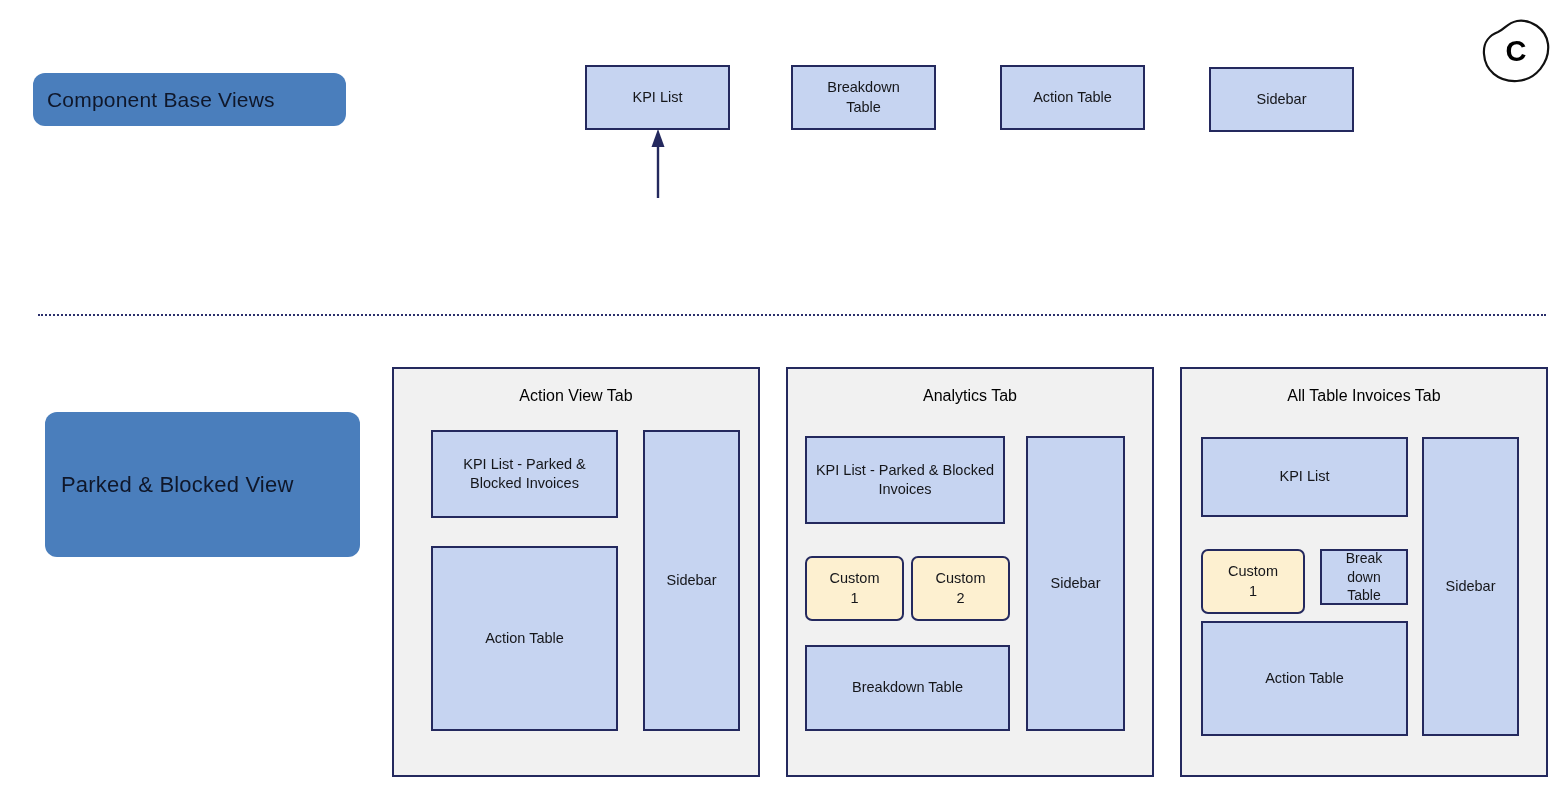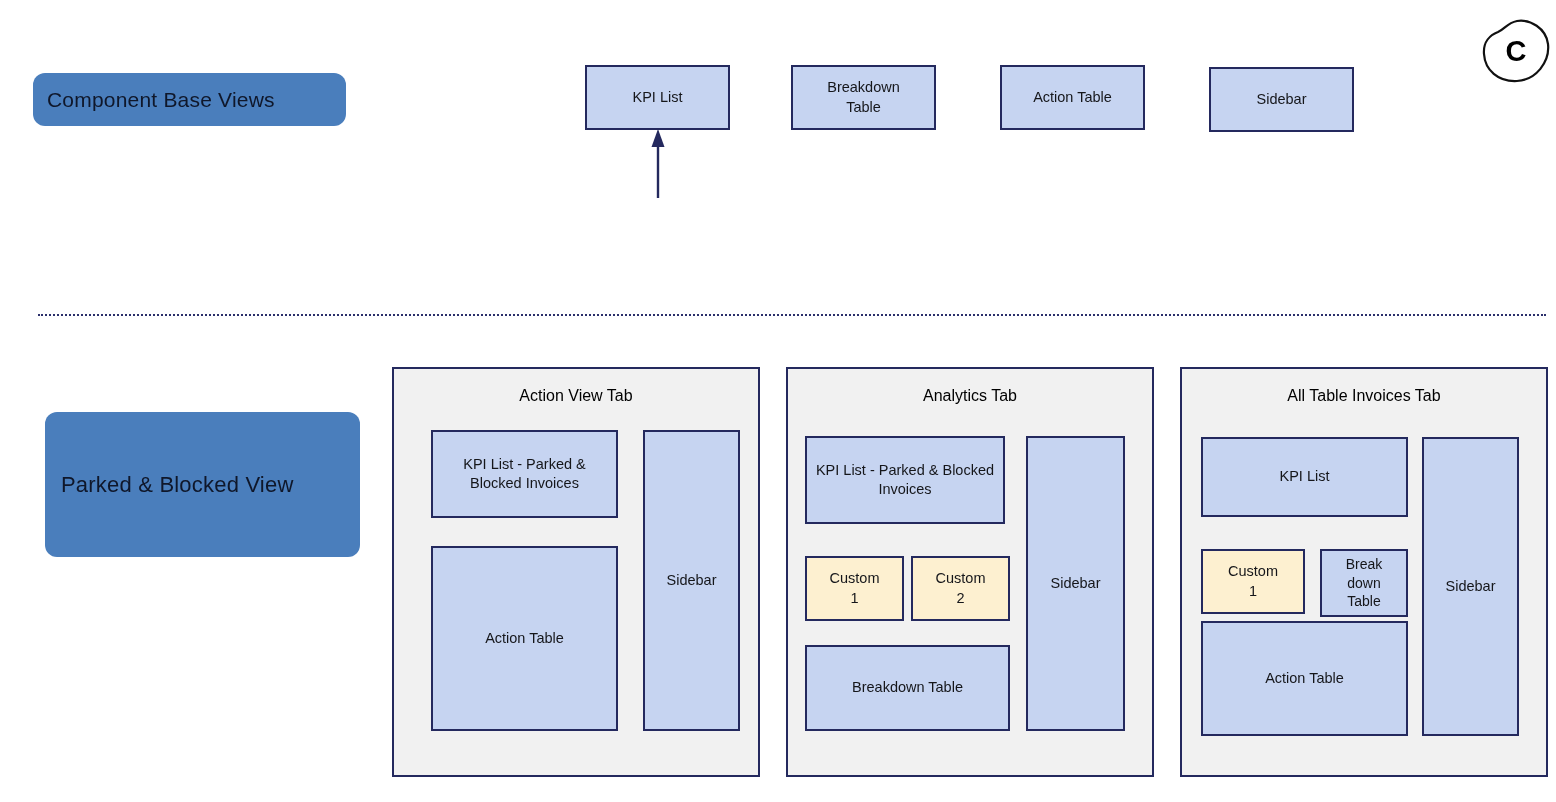--- a/index.html
+++ b/index.html
@@ -52,20 +52,21 @@
     justify-content: center;
     text-align: center;
     color: #15161a;
     font-size: 14.5px;
     line-height: 1.32;
     padding: 2px 4px;
   }
   .node.custom {
     background: #fdf0d0;
     border-color: #24295e;
+    border-radius: 7px;
   }
 
   
   .panel {
     position: absolute;
     box-sizing: border-box;
     background: #f1f1f1;
     border: 2px solid #24295e;
   }
   .panel-title {
@@ -178,21 +179,21 @@
 
   <div class="panel" style="left:1180px; top:367px; width:368px; height:410px;">
     <div class="panel-title">All Table Invoices Tab</div>
   </div>
 
   <div class="node" style="left:1201px; top:437px; width:207px; height:80px;">KPI List</div>
 
   <div class="node custom" style="left:1201px; top:549px; width:104px; height:65px; white-space:pre-line;">Custom
 1</div>
 
-  <div class="node" style="left:1320px; top:549px; width:88px; height:68px; white-space:pre-line; font-size:14px;">Break
+  <div class="node" style="left:1320px; top:549px; width:88px; height:56px; white-space:pre-line; font-size:14px;">Break
 down
 Table</div>
 
   <div class="node" style="left:1201px; top:621px; width:207px; height:115px;">Action Table</div>
 
   <div class="node" style="left:1422px; top:437px; width:97px; height:299px;">Sidebar</div>
 
 </div>
 
 </body></html>

